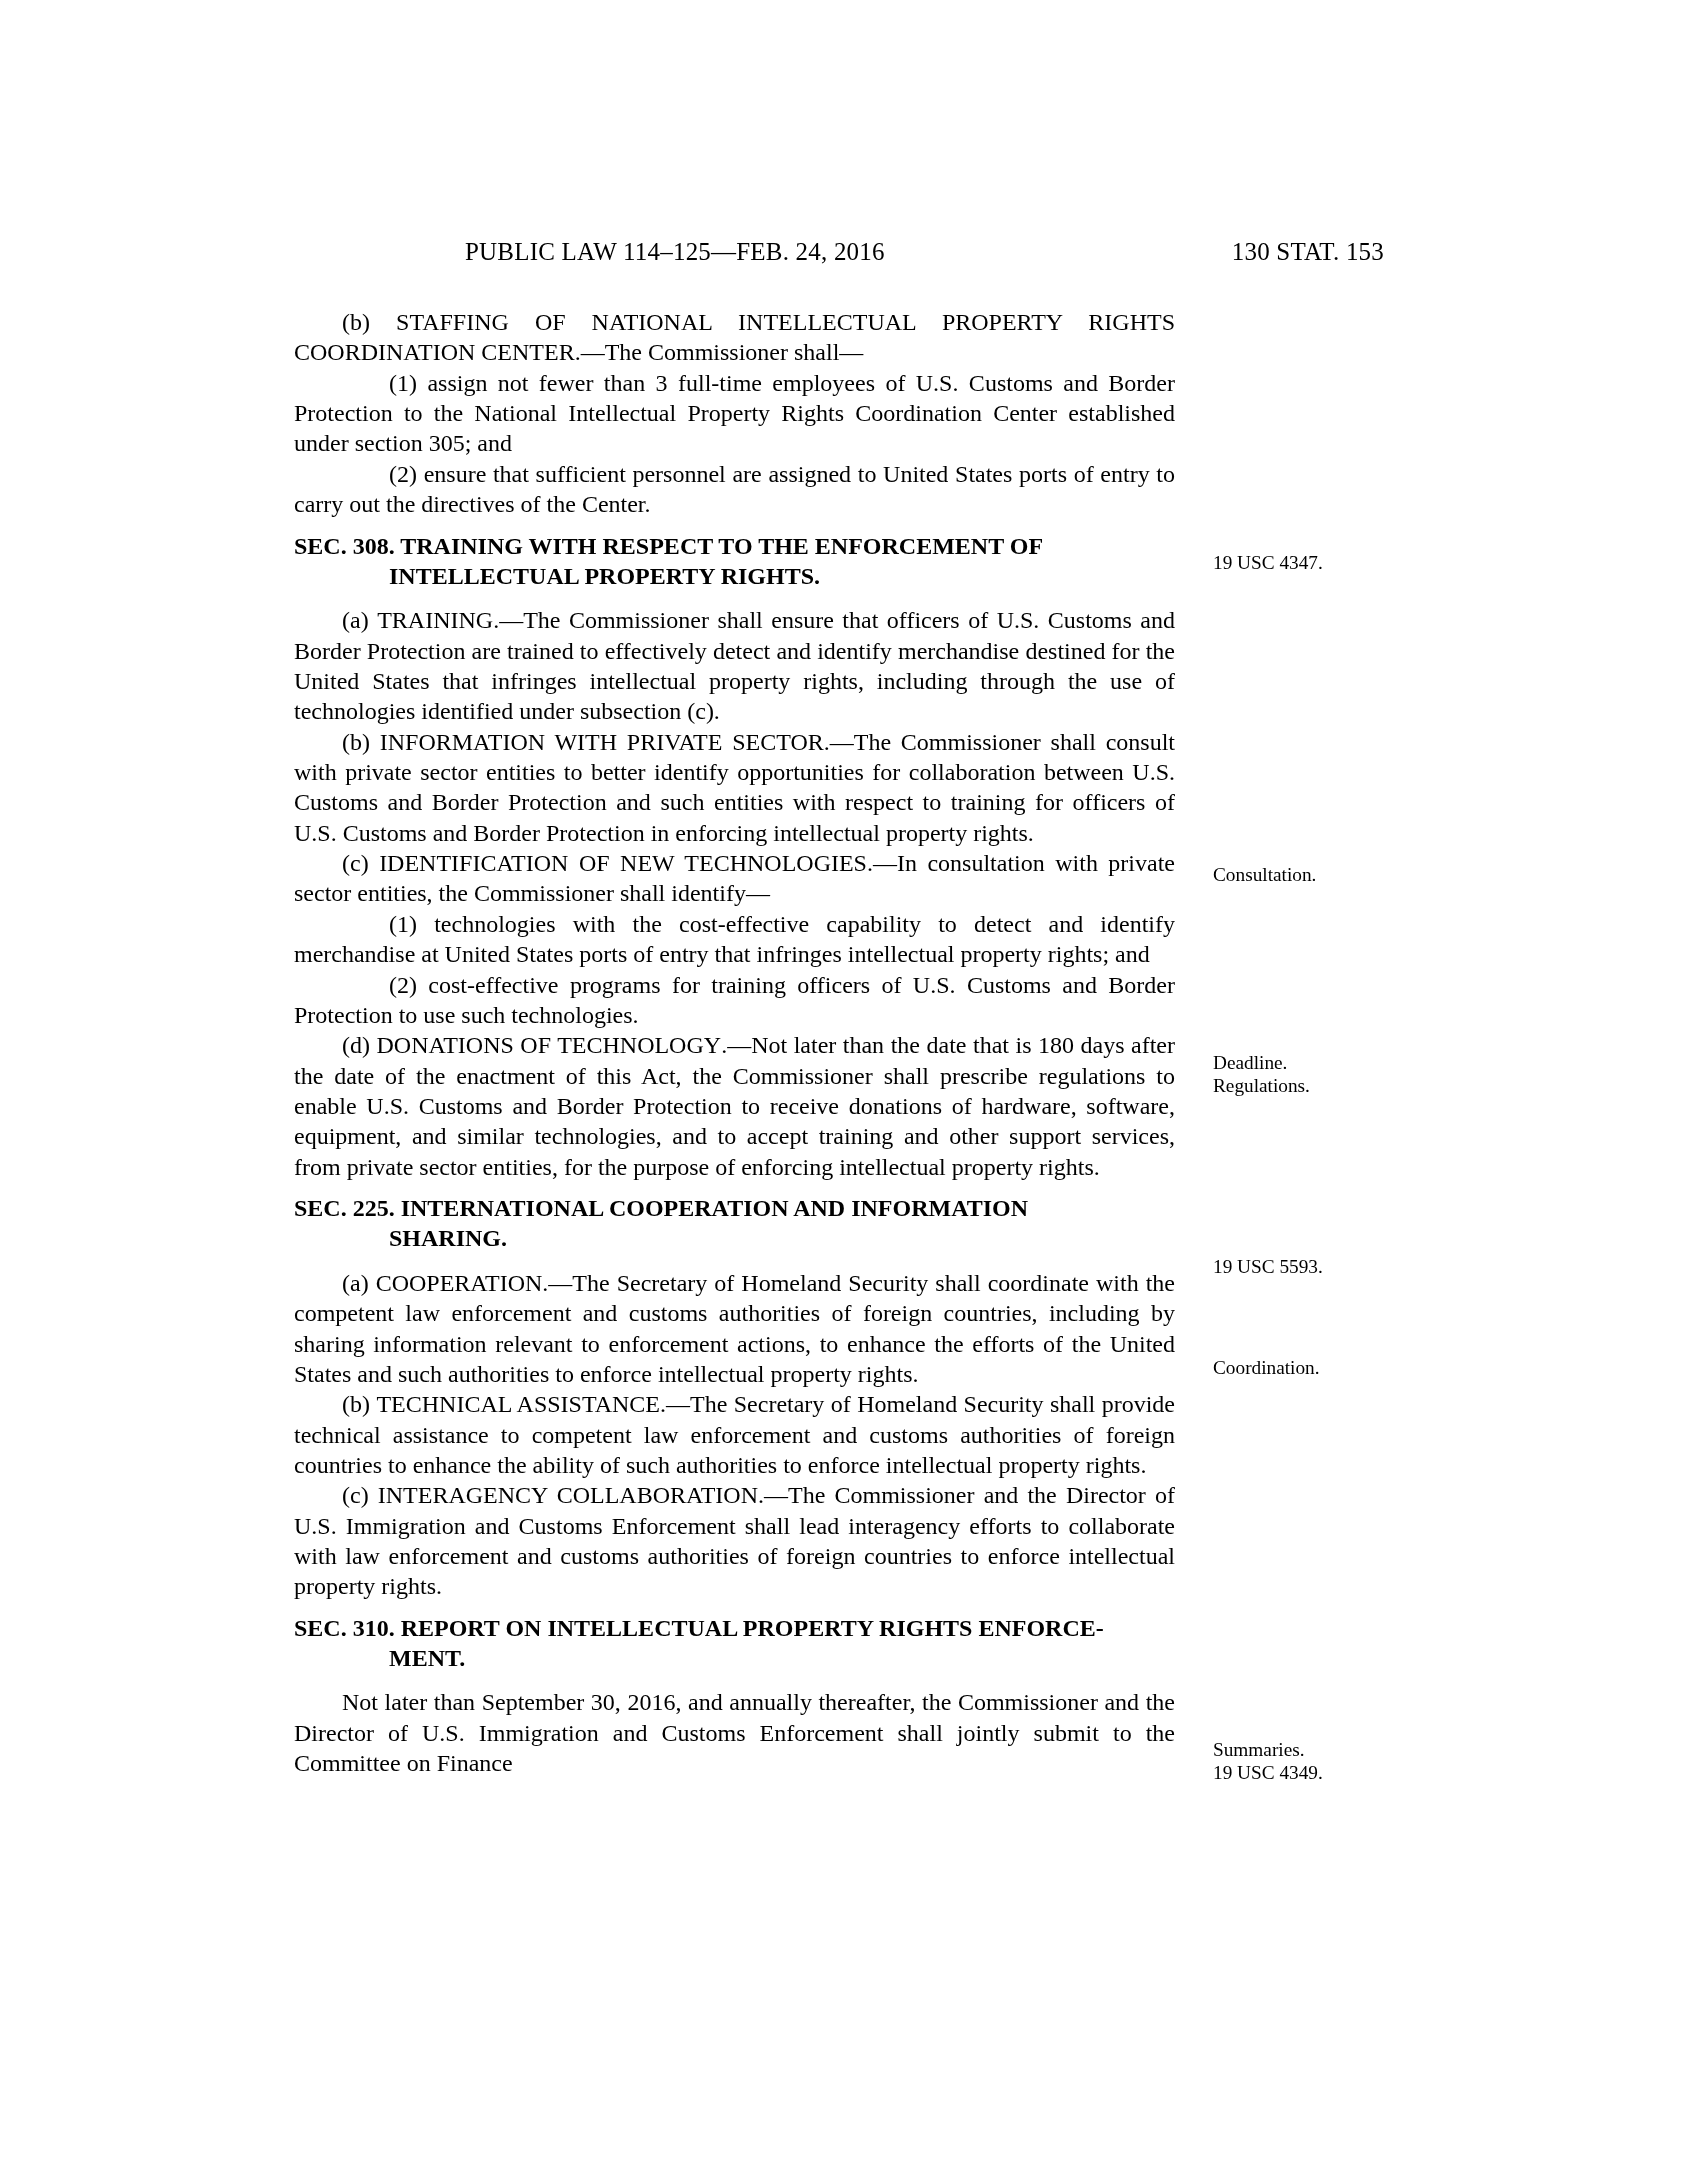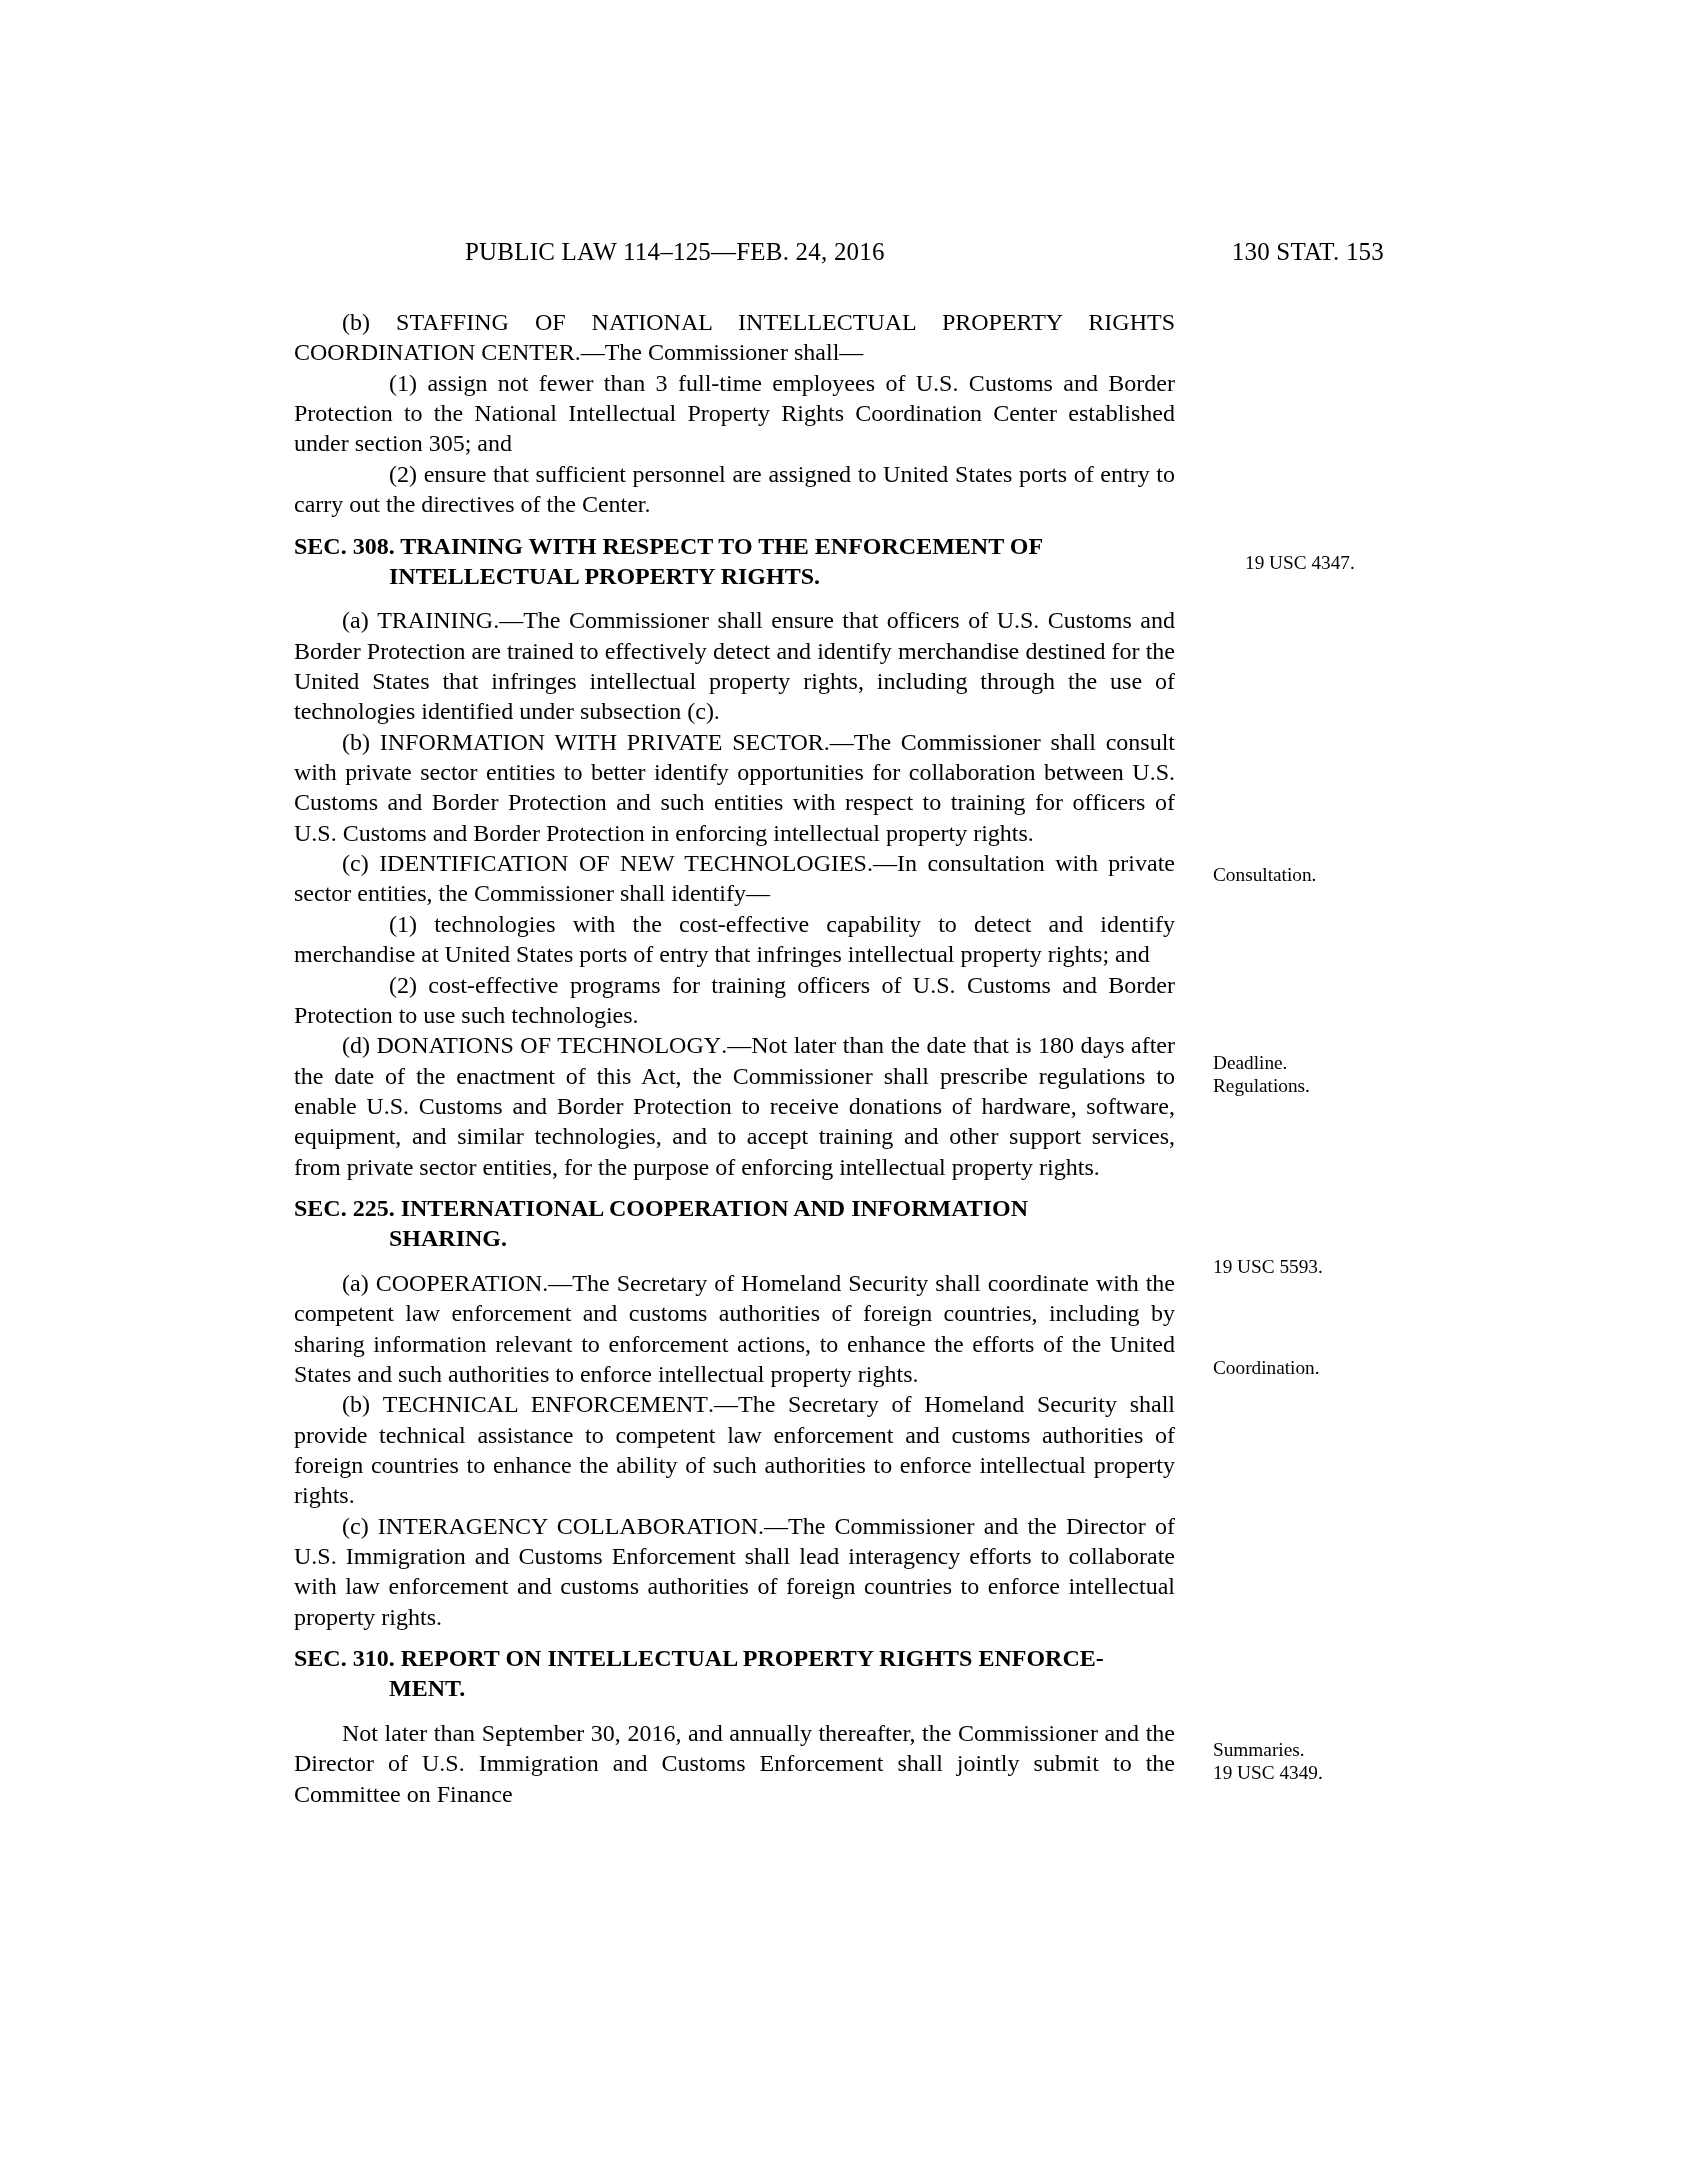--- a/index.html
+++ b/index.html
@@ -121,34 +121,34 @@
     <p class="indent2">(1) technologies with the cost-effective capability to detect and identify merchandise at United States ports of entry that infringes intellectual property rights; and</p>
     <p class="indent2">(2) cost-effective programs for training officers of U.S. Customs and Border Protection to use such technologies.</p>
     <p class="indent1">(d) <span class="sc">DONATIONS OF TECHNOLOGY</span>.—Not later than the date that is 180 days after the date of the enactment of this Act, the Commissioner shall prescribe regulations to enable U.S. Customs and Border Protection to receive donations of hardware, software, equipment, and similar technologies, and to accept training and other support services, from private sector entities, for the purpose of enforcing intellectual property rights.</p>
 
     <div class="sec-head">
       <span style="display:block;">SEC. 225. INTERNATIONAL COOPERATION AND INFORMATION</span>
       <span class="cont">SHARING.</span>
     </div>
 
     <p class="indent1" style="margin-top:14px;">(a) <span class="sc">COOPERATION</span>.—The Secretary of Homeland Security shall coordinate with the competent law enforcement and customs authorities of foreign countries, including by sharing information relevant to enforcement actions, to enhance the efforts of the United States and such authorities to enforce intellectual property rights.</p>
-    <p class="indent1">(b) <span class="sc">TECHNICAL ENFORCEMENT</span>.—The Secretary of Homeland Security shall provide technical assistance to competent law enforcement and customs authorities of foreign countries to enhance the ability of such authorities to enforce intellectual property rights.</p>
+    <p class="indent1">(b) <span class="sc">TECHNICAL ASSISTANCE</span>.—The Secretary of Homeland Security shall provide technical assistance to competent law enforcement and customs authorities of foreign countries to enhance the ability of such authorities to enforce intellectual property rights.</p>
     <p class="indent1">(c) <span class="sc">INTERAGENCY COLLABORATION</span>.—The Commissioner and the Director of U.S. Immigration and Customs Enforcement shall lead interagency efforts to collaborate with law enforcement and customs authorities of foreign countries to enforce intellectual property rights.</p>
 
     <div class="sec-head">
       <span style="display:block;">SEC. 310. REPORT ON INTELLECTUAL PROPERTY RIGHTS ENFORCE-</span>
       <span class="cont">MENT.</span>
     </div>
 
     <p class="indent1" style="margin-top:14px;">Not later than September 30, 2016, and annually thereafter, the Commissioner and the Director of U.S. Immigration and Customs Enforcement shall jointly submit to the Committee on Finance</p>
 
   </div>
 
   <div class="margin-notes">
-    <div class="note" style="top:244px;margin-left:32px;">19 USC 4347.</div>
+    <div class="note" style="top:244px;">19 USC 4347.</div>
     <div class="note" style="top:556px;">Consultation.</div>
     <div class="note" style="top:744px;">Deadline.
 Regulations.</div>
     <div class="note" style="top:948px;">19 USC 5593.</div>
     <div class="note" style="top:1049px;">Coordination.</div>
     <div class="note" style="top:1431px;">Summaries.
 19 USC 4349.</div>
   </div>
 
 </div>

